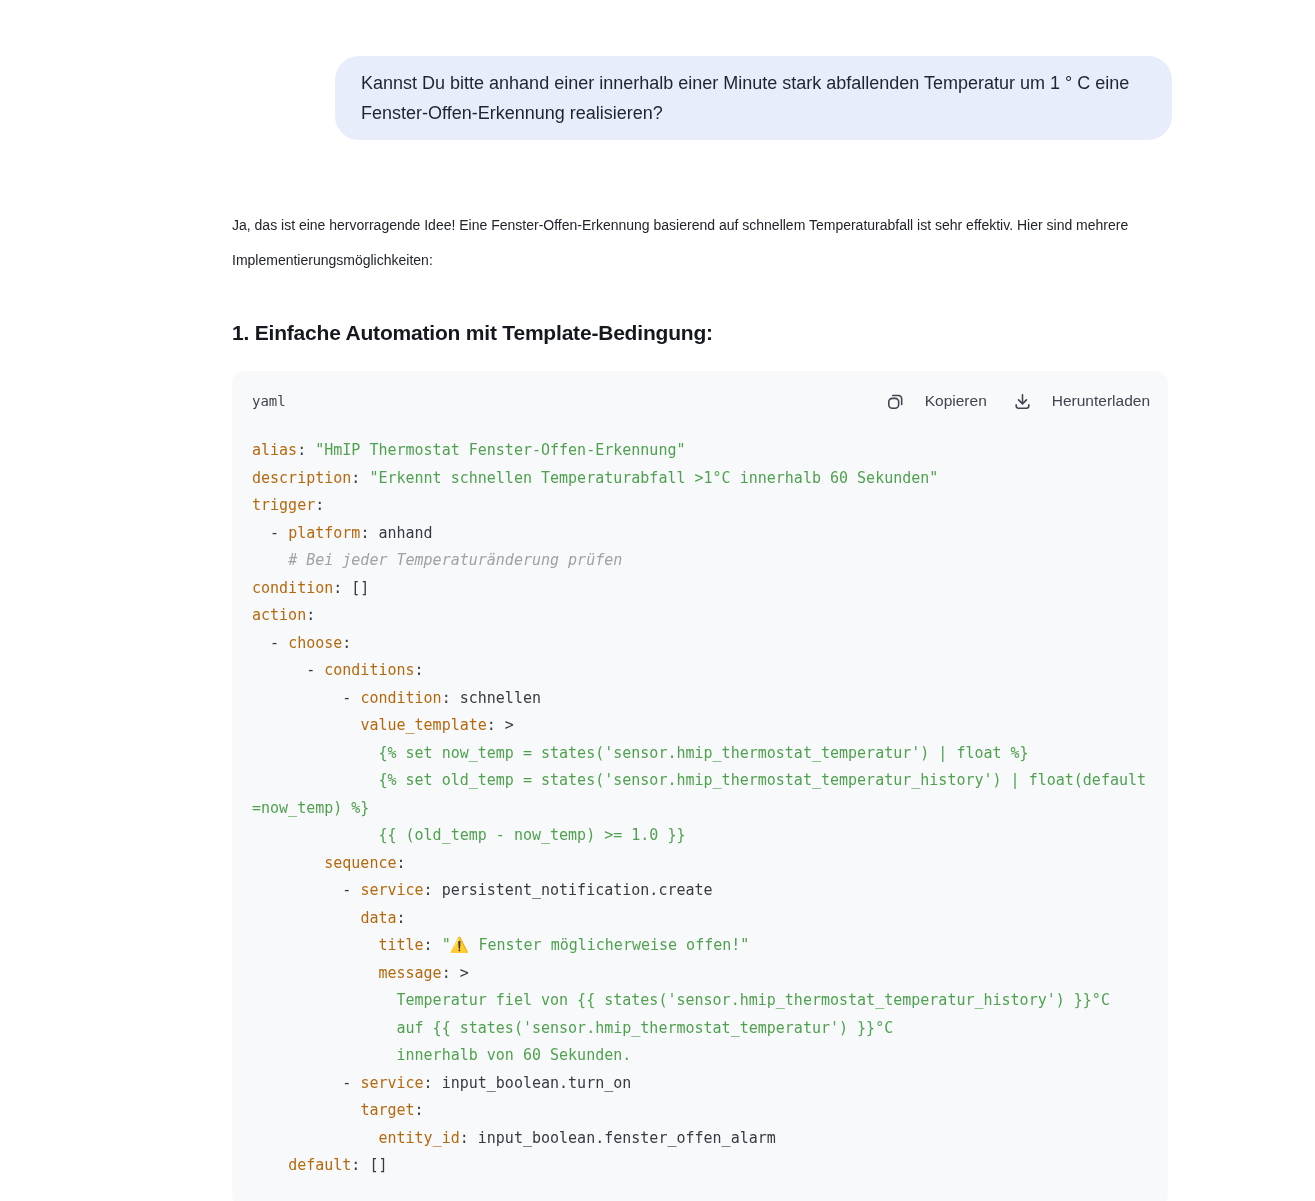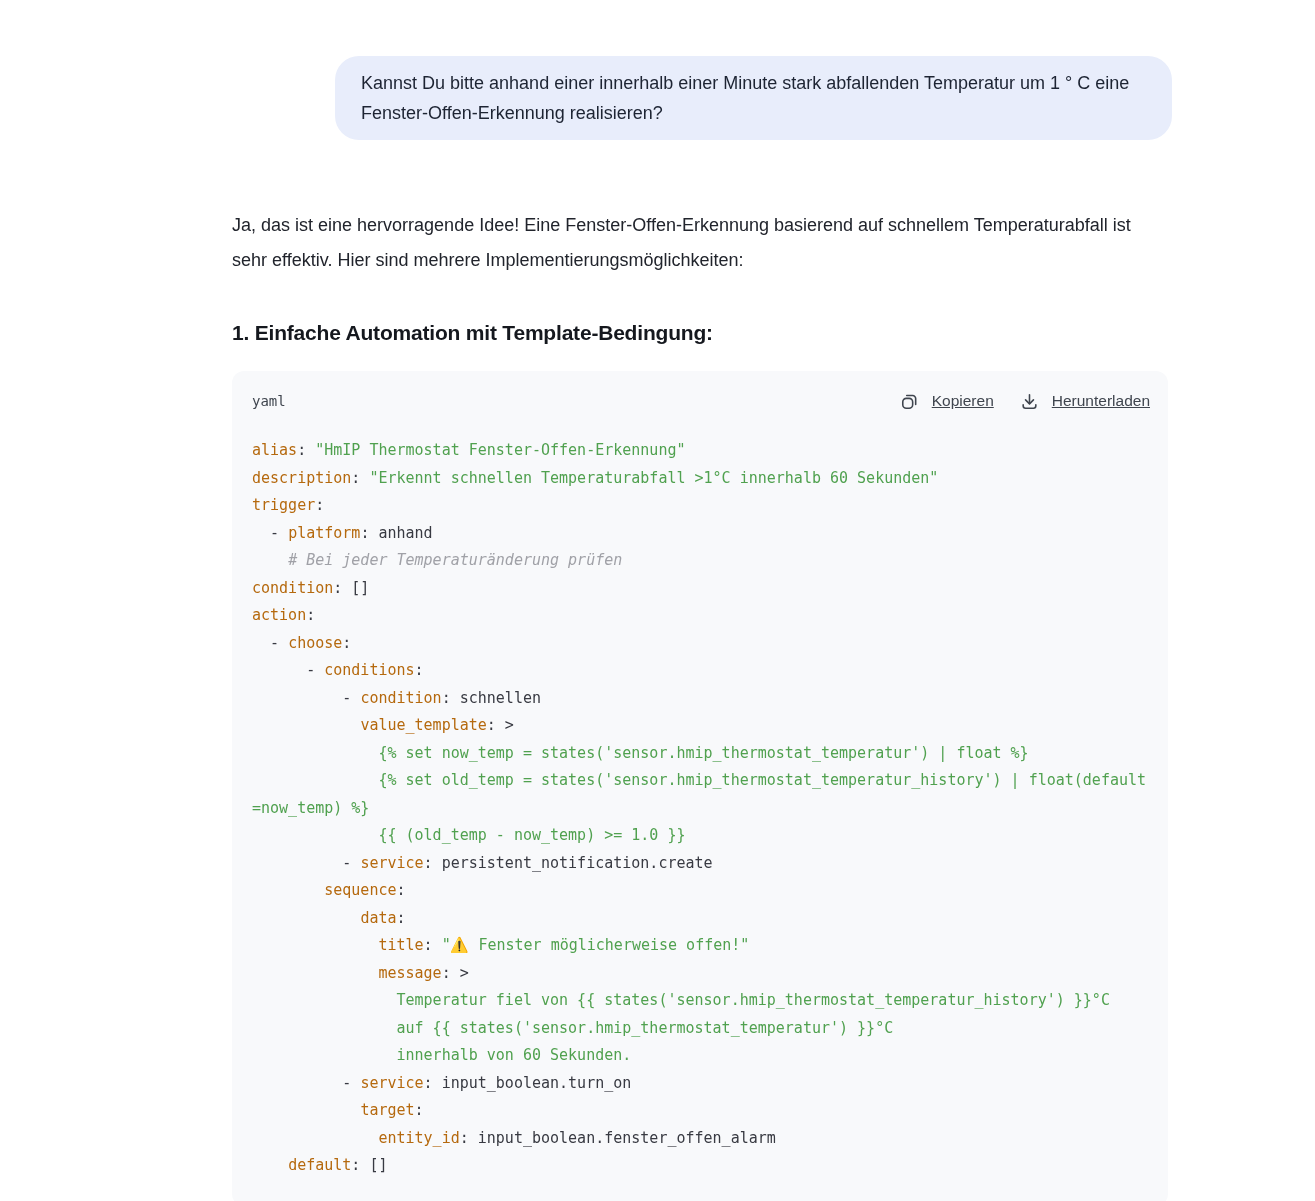--- a/index.html
+++ b/index.html
@@ -20,21 +20,21 @@
     color: var(--bubble_text, #1d2433);
     border-radius: 24px;
     padding: 12px 26px;
     font-size: 18px;
     line-height: 30px;
   }
 
   
   .intro {
     margin-top: 68px;
-    font-size: 18px;
+    font-size: 14px;
     line-height: 34.5px;
     max-width: 936px;
   }
   .section-heading {
     margin-top: 44px;
     font-size: 21px;
     font-weight: 700;
     color: var(--heading_text, #15181e);
     letter-spacing: -0.2px;
   }
@@ -54,26 +54,25 @@
     padding: 0 18px 0 20px;
     height: 24px;
   }
   .lang-label {
     font-family: "DejaVu Sans Mono", "Liberation Mono", monospace;
     font-size: 14px;
     color: var(--ui_text, #3f454e);
   }
   .header-actions { display: flex; align-items: center; gap: 26px; }
   .action-btn {
-    display: flex; align-items: center; gap: 13px;
+    display: flex; align-items: center; gap: 20px;
     background: none; border: none; cursor: pointer;
     font-family: "Liberation Sans", "DejaVu Sans", sans-serif;
     font-size: 15.5px; font-weight: 500;
     color: var(--ui_text, #3f454e);
-    text-decoration: underline;
   }
   .action-btn svg { display: block; }
 
   .code-pre {
     margin-top: 24px;
     padding: 0 16px 0 20px;
     font-family: "DejaVu Sans Mono", "Liberation Mono", monospace;
     font-size: 15px;
     line-height: 27.5px;
     color: var(--plain, #383a42);
@@ -133,22 +132,22 @@
         <div class="code-line"><span class="tok-plain">    </span><span class="tok-comment"># Bei jeder Temperaturänderung prüfen</span></div>
         <div class="code-line"><span class="tok-key">condition</span><span class="tok-plain">: []</span></div>
         <div class="code-line"><span class="tok-key">action</span><span class="tok-plain">:</span></div>
         <div class="code-line"><span class="tok-plain">  - </span><span class="tok-key">choose</span><span class="tok-plain">:</span></div>
         <div class="code-line"><span class="tok-plain">      - </span><span class="tok-key">conditions</span><span class="tok-plain">:</span></div>
         <div class="code-line"><span class="tok-plain">          - </span><span class="tok-key">condition</span><span class="tok-plain">: schnellen</span></div>
         <div class="code-line"><span class="tok-plain">            </span><span class="tok-key">value_template</span><span class="tok-plain">: &gt;</span></div>
         <div class="code-line"><span class="tok-str">              {% set now_temp = states('sensor.hmip_thermostat_temperatur') | float %}</span></div>
         <div class="code-line"><span class="tok-str">              {% set old_temp = states('sensor.hmip_thermostat_temperatur_history') | float(default=now_temp) %}</span></div>
         <div class="code-line"><span class="tok-str">              {{ (old_temp - now_temp) &gt;= 1.0 }}</span></div>
+        <div class="code-line"><span class="tok-plain">        </span><span class="tok-key">sequence</span><span class="tok-plain">:</span></div>
         <div class="code-line"><span class="tok-plain">          - </span><span class="tok-key">service</span><span class="tok-plain">: persistent_notification.create</span></div>
-        <div class="code-line"><span class="tok-plain">        </span><span class="tok-key">sequence</span><span class="tok-plain">:</span></div>
         <div class="code-line"><span class="tok-plain">            </span><span class="tok-key">data</span><span class="tok-plain">:</span></div>
         <div class="code-line"><span class="tok-plain">              </span><span class="tok-key">title</span><span class="tok-plain">: </span><span class="tok-str">"</span><span class="tok-emoji">⚠️</span><span class="tok-str"> Fenster möglicherweise offen!"</span></div>
         <div class="code-line"><span class="tok-plain">              </span><span class="tok-key">message</span><span class="tok-plain">: &gt;</span></div>
         <div class="code-line"><span class="tok-str">                Temperatur fiel von {{ states('sensor.hmip_thermostat_temperatur_history') }}°C</span></div>
         <div class="code-line"><span class="tok-str">                auf {{ states('sensor.hmip_thermostat_temperatur') }}°C</span></div>
         <div class="code-line"><span class="tok-str">                innerhalb von 60 Sekunden.</span></div>
         <div class="code-line"><span class="tok-plain">          - </span><span class="tok-key">service</span><span class="tok-plain">: input_boolean.turn_on</span></div>
         <div class="code-line"><span class="tok-plain">            </span><span class="tok-key">target</span><span class="tok-plain">:</span></div>
         <div class="code-line"><span class="tok-plain">              </span><span class="tok-key">entity_id</span><span class="tok-plain">: input_boolean.fenster_offen_alarm</span></div>
         <div class="code-line"><span class="tok-plain">    </span><span class="tok-key">default</span><span class="tok-plain">: []</span></div>

